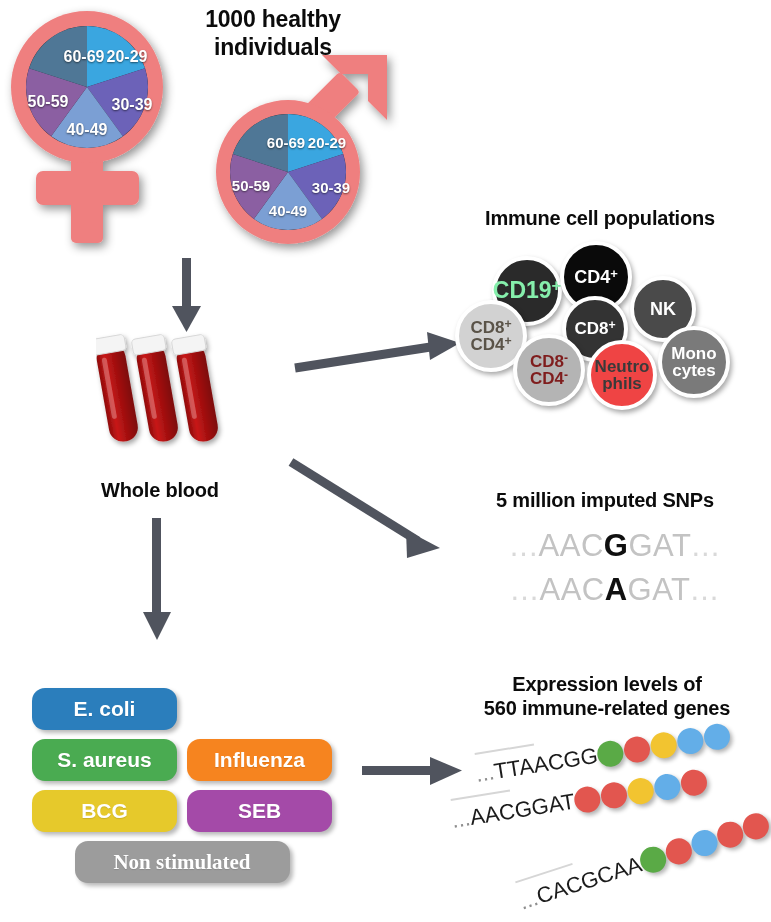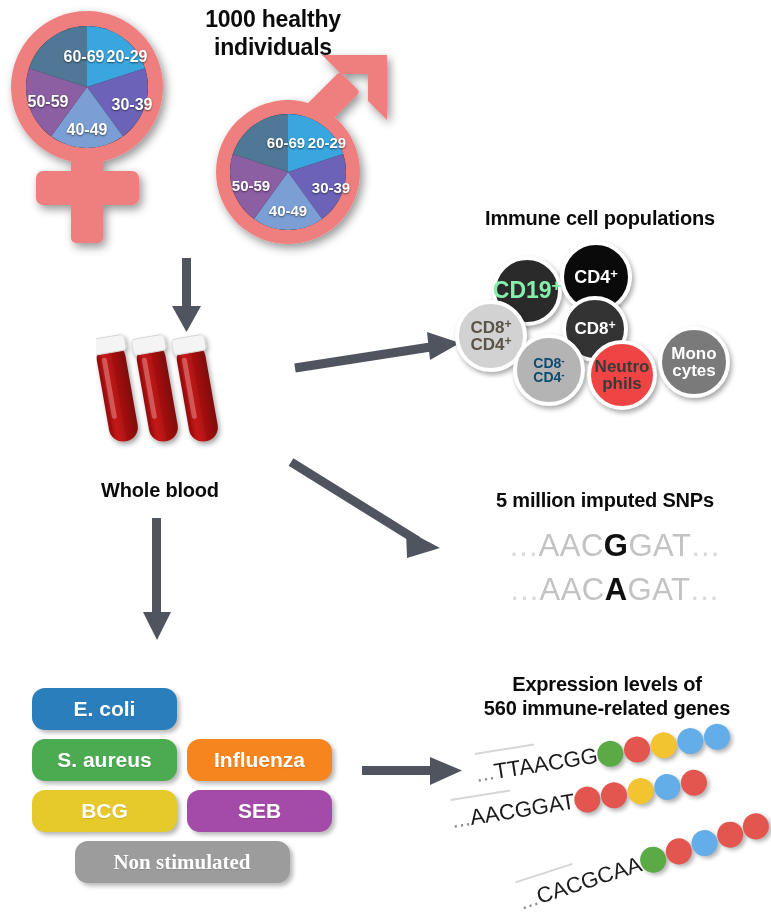--- a/index.html
+++ b/index.html
@@ -292,32 +292,37 @@
       <div class="cell" style="left: 37px; top: 18px; width: 70px; height: 70px; background: rgb(42, 42, 42); color: #86efac; font-size: 23px;">
         <div>
           <span>CD19<sup>+</sup></span>
         </div>
       </div>
       <div class="cell" style="left: 105px; top: 3px; width: 72px; height: 72px; background: rgb(10, 10, 10); color: rgb(255, 255, 255); font-size: 18px;">
         <div>
           <span>CD4<sup>+</sup></span>
         </div>
       </div>
+      <div class="cell" style="left: 175px; top: 38px; width: 66px; height: 66px; background: rgb(74, 74, 74); color: rgb(255, 255, 255); font-size: 18px;">
+        <div>
+          <span>NK</span>
+        </div>
+      </div>
       <div class="cell" style="left: 107px; top: 58px; width: 66px; height: 66px; background: rgb(51, 51, 51); color: rgb(255, 255, 255); font-size: 17px;">
         <div>
           <span>CD8<sup>+</sup></span>
         </div>
       </div>
       <div class="cell" style="left: 0px; top: 62px; width: 72px; height: 72px; background: rgb(210, 210, 210); color: rgb(90, 83, 72); font-size: 17px;">
         <div>
           <span>CD8<sup>+</sup></span>
           <span>CD4<sup>+</sup></span>
         </div>
       </div>
-      <div class="cell" style="left: 58px; top: 96px; width: 72px; height: 72px; background: rgb(180, 180, 180); color: #0c4a6e; font-size: 14px;">
+      <div class="cell" style="left: 58px; top: 96px; width: 72px; height: 72px; background: rgb(180, 180, 180); color: #7f1d1d; font-size: 17px;">
         <div>
           <span>CD8<sup>-</sup></span>
           <span>CD4<sup>-</sup></span>
         </div>
       </div>
       <div class="cell" style="left: 132px; top: 102px; width: 70px; height: 70px; background: #ef4444; color: rgb(58, 58, 58); font-size: 17px;">
         <div>
           <span>Neutro</span>
           <span>phils</span>
         </div>

